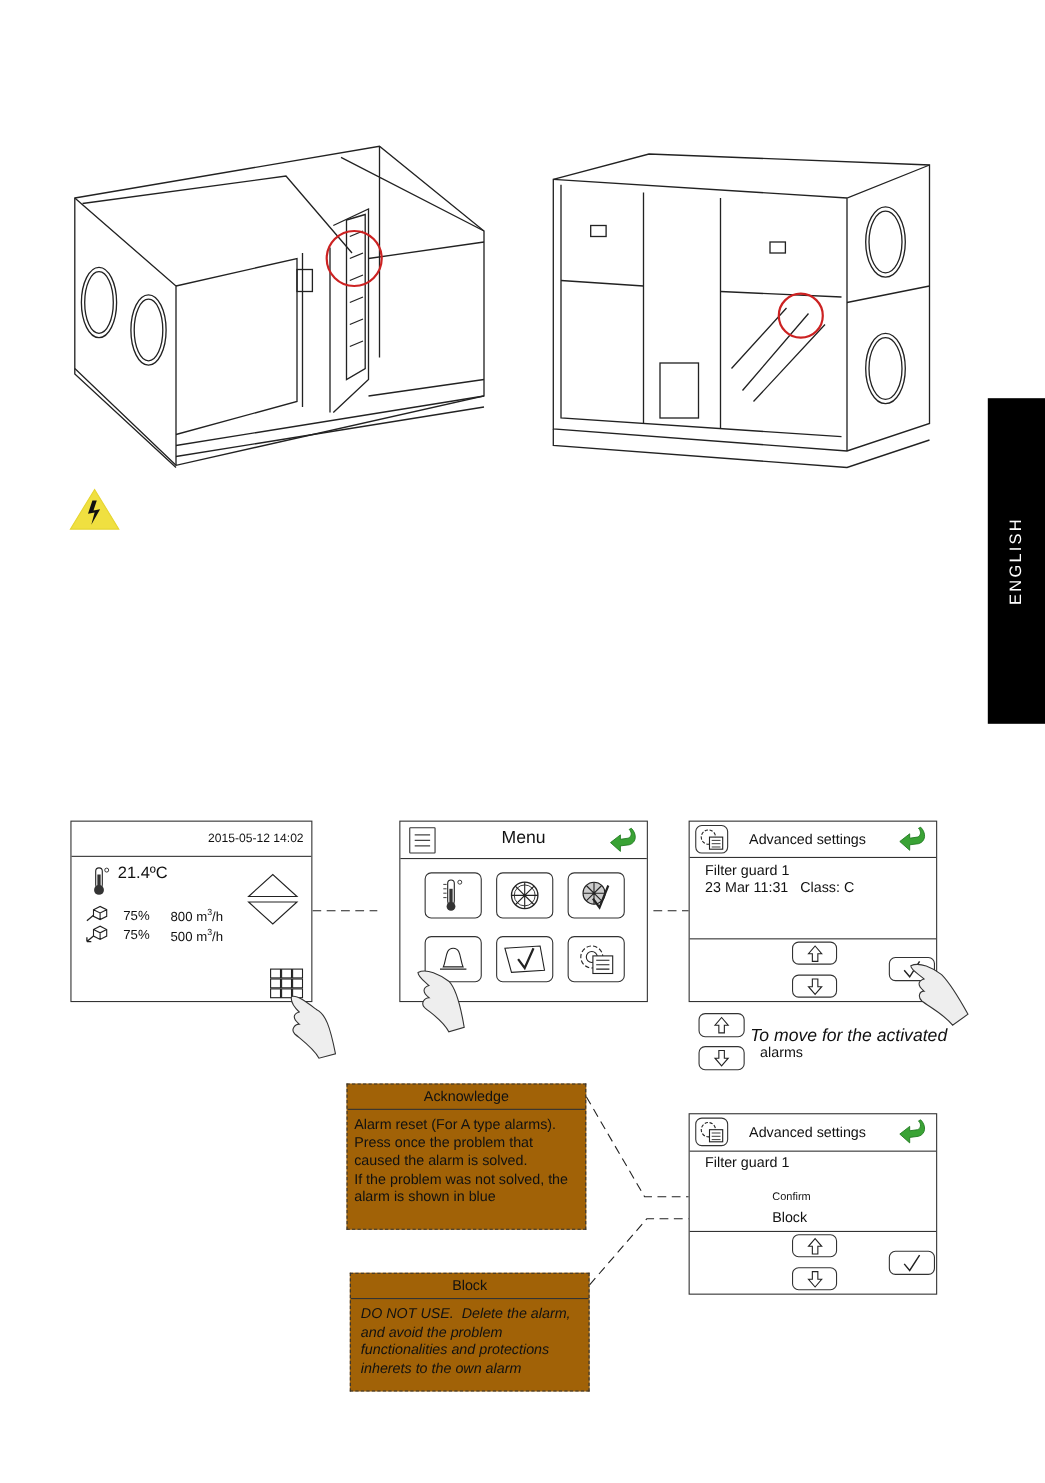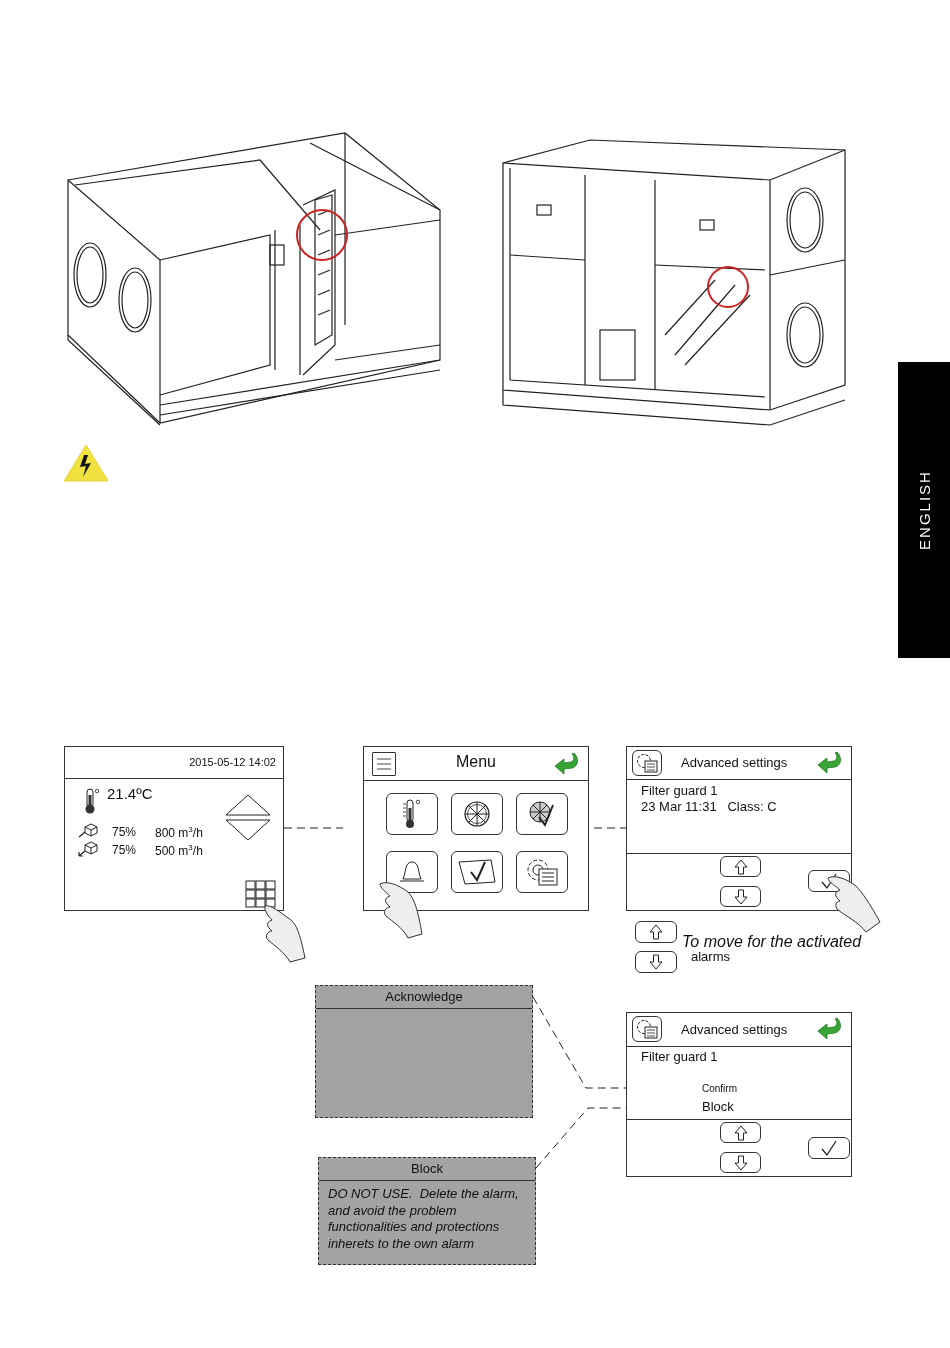--- a/index.html
+++ b/index.html
@@ -4,21 +4,21 @@
 <style>
   html,body{margin:0;padding:0;background:#fff;}
   body{width:950px;height:1348px;position:relative;overflow:hidden;font-family:"Liberation Sans",sans-serif;color:#111;}
   .abs{position:absolute;}
   .lang-tab{position:absolute;left:898px;top:362px;width:52px;height:296px;background:#000;}
   .lang-tab span{position:absolute;left:50%;top:50%;transform:translate(-50%,-50%) rotate(-90deg);color:#fff;font-size:15px;letter-spacing:2px;white-space:nowrap;}
   .screen{position:absolute;border:1px solid #333;background:#fff;box-sizing:border-box;}
   .screen .hdr{position:absolute;left:0;right:0;top:0;border-bottom:1px solid #333;}
   .btn{position:absolute;border:1px solid #333;border-radius:6px;background:#fff;box-sizing:border-box;display:flex;align-items:center;justify-content:center;}
   .txt{position:absolute;white-space:nowrap;}
-  .dashbox{position:absolute;border:1px dashed #333;box-sizing:border-box;background:#a3a3a3;}
+  .dashbox{position:absolute;border:1px dashed #333;box-sizing:border-box;background:#a16207;}
   .dashbox .title{position:absolute;left:0;right:0;top:0;height:22px;border-bottom:1px solid #333;text-align:center;font-size:13px;line-height:22px;}
   .dashbox .body{position:absolute;left:6px;top:28px;right:6px;font-size:13px;line-height:16.5px;}
   svg{overflow:visible;}
 </style>
 </head>
 <body>
 
 <svg class="abs" style="left:60px;top:125px" width="390" height="300" viewBox="0 0 390 300">
   <g fill="none" stroke="#222" stroke-width="1.2">
     <path d="M8 55 L285 8 L380 85 L380 235 L100 298 L8 210 Z" fill="#fff"></path>
@@ -242,20 +242,27 @@
 <div class="btn" style="left:635px;top:951px;width:42px;height:22px;">
   <svg width="14" height="16" viewBox="0 0 14 16">
       <path d="M7 15 L13 8 L9.5 8 L9.5 1 L4.5 1 L4.5 8 L1 8 Z" fill="#fff" stroke="#222"></path>
     </svg>
 </div>
 <span class="txt" style="left:682px;top:933px;font-size:16px;font-style:italic;">To move for the activated</span>
 <span class="txt" style="left:691px;top:949px;font-size:13px;">alarms</span>
 
 <div class="dashbox" style="left:315px;top:985px;width:218px;height:133px;">
   <div class="title">Acknowledge</div>
+  <div class="body">
+    <div>Alarm reset (For A type alarms).</div>
+    <div>Press once the problem that</div>
+    <div>caused the alarm is solved.</div>
+    <div>If the problem was not solved, the</div>
+    <div>alarm is shown in blue</div>
+  </div>
 </div>
 
 <div class="dashbox" style="left:318px;top:1157px;width:218px;height:108px;">
   <div class="title">Block</div>
   <div class="body" style="left:9px;font-style:italic;">
     <div style="white-space:pre;">DO NOT USE.  Delete the alarm,</div>
     <div>and avoid the problem</div>
     <div>functionalities and protections</div>
     <div>inherets to the own alarm</div>
   </div>

